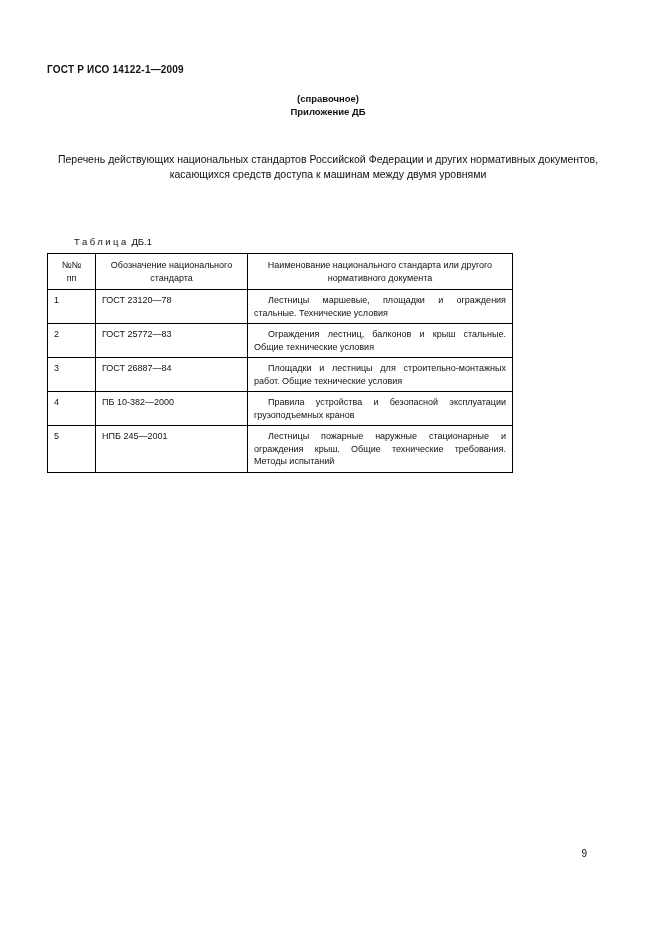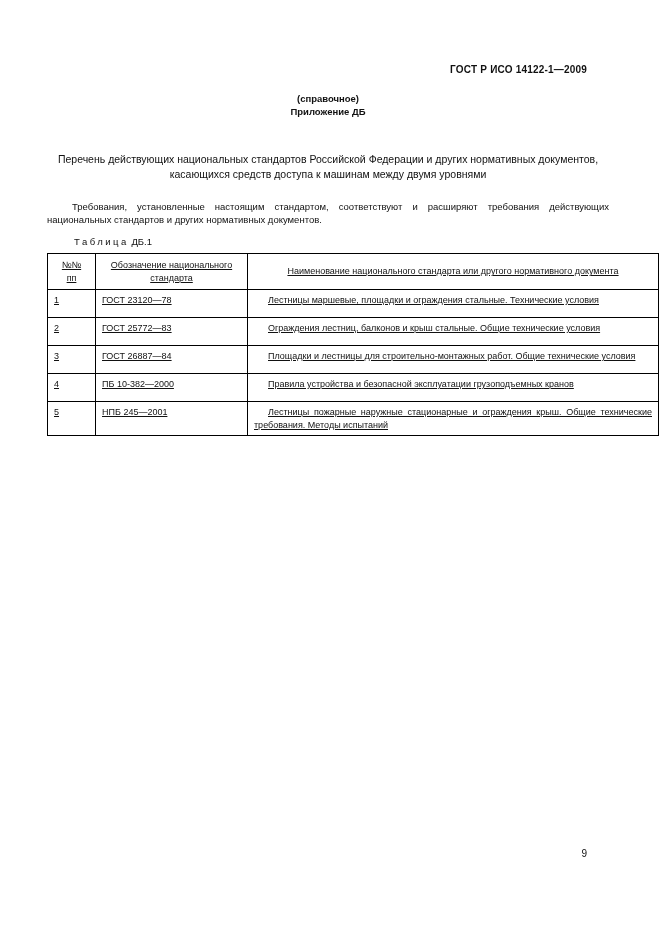--- a/index.html
+++ b/index.html
@@ -16,21 +16,21 @@
     position: absolute;
     top: 0; left: 0;
     width: 661px; height: 936px;
     background: #ffffff;
   }
   .doc-code {
     position: absolute;
     top: 64px;
     left: 47px;
     width: 540px;
-    text-align: right;
+    text-align: left;
     font-size: 10px;
     font-weight: bold;
     letter-spacing: 0.2px;
   }
   .annex-block {
     position: absolute;
     top: 92px;
     left: 47px;
     width: 562px;
     text-align: center;
@@ -62,25 +62,24 @@
     position: absolute;
     top: 236px;
     left: 47px;
     font-size: 9.5px;
   }
   .table-caption .spaced { letter-spacing: 2.5px; margin-left: 27px; }
   table.std-table {
     position: absolute;
     top: 253px;
     left: 47px;
-    width: 612px;
+    width: 466px;
     border-collapse: collapse;
     font-size: 9px;
     line-height: 12.5px;
-    text-decoration: underline;
   }
   table.std-table th, table.std-table td {
     border: 1px solid #000000;
     vertical-align: top;
     padding: 4px 6px;
   }
   table.std-table th {
     font-weight: normal;
     text-align: center;
     vertical-align: middle;
@@ -115,21 +114,20 @@
 
   <div class="doc-code">ГОСТ Р ИСО 14122-1—2009</div>
 
   <div class="annex-block">
     <div>(справочное)</div>
     <div>Приложение ДБ</div>
   </div>
 
   <div class="main-heading">Перечень действующих национальных стандартов Российской Федерации и других нормативных документов, касающихся средств доступа к машинам между двумя уровнями</div>
 
-  <div class="intro-paragraph">Требования, установленные настоящим стандартом, соответствуют и расширяют требования действующих национальных стандартов и других нормативных документов.</div>
 
   <div class="table-caption">
     <span class="spaced">Таблица</span>
     <span>ДБ.1</span>
   </div>
 
   <table class="std-table">
     <colgroup>
       <col class="c-num">
       <col class="c-code">

